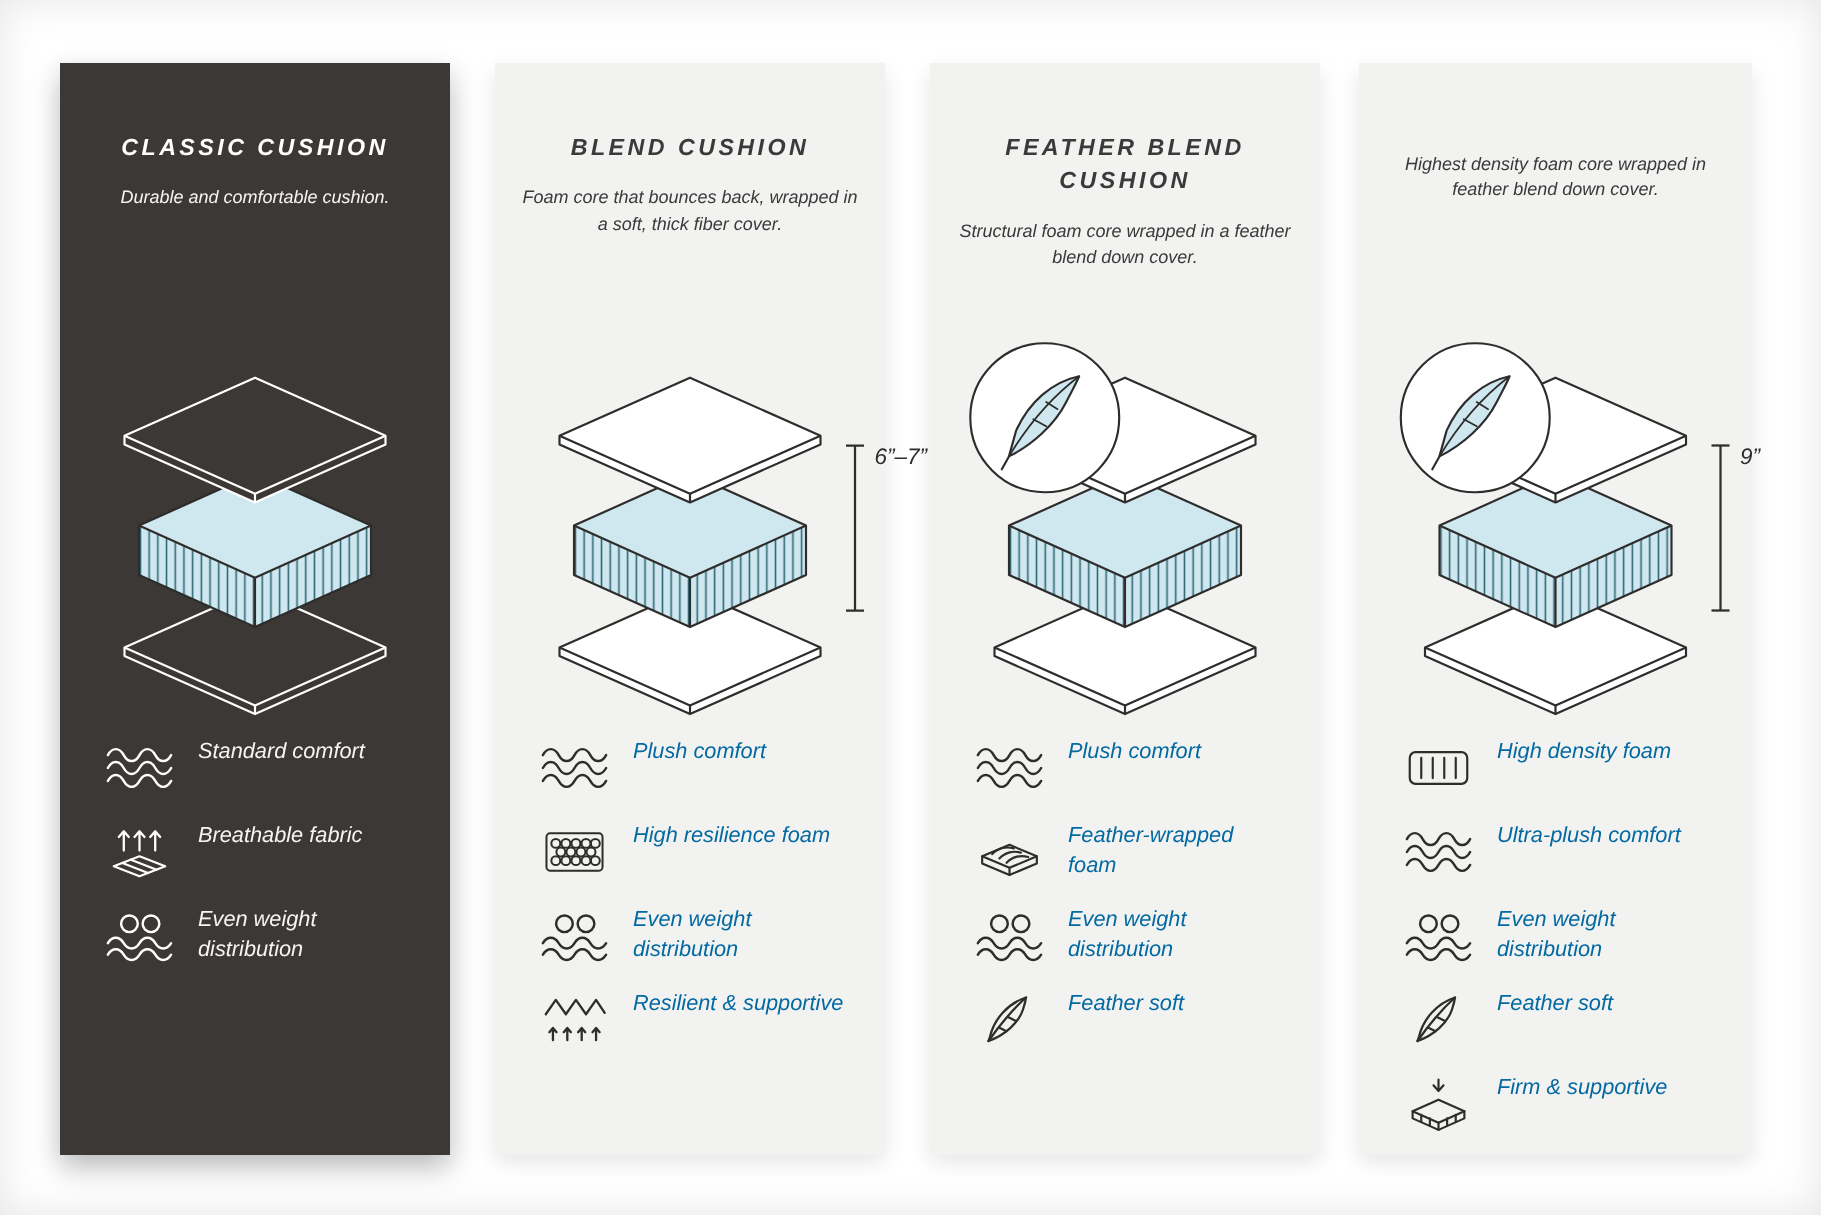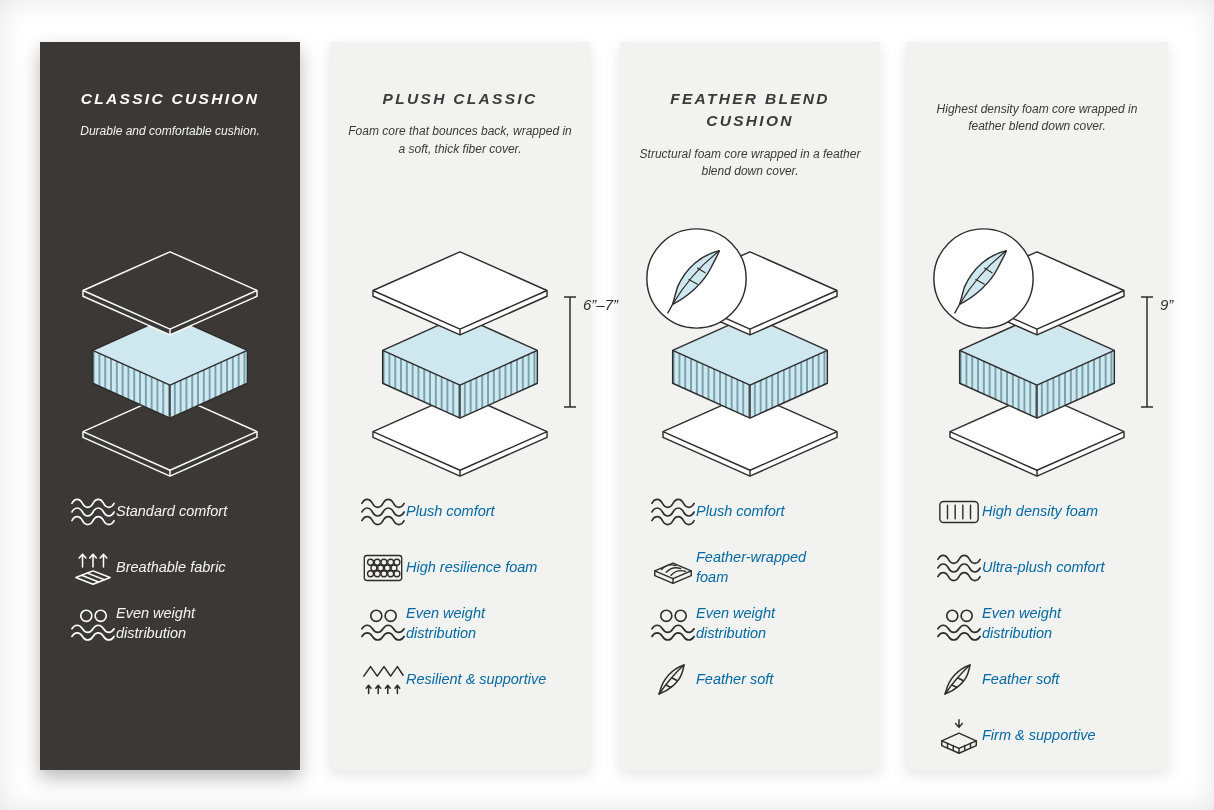--- a/index.html
+++ b/index.html
@@ -87,21 +87,22 @@
   }
   .dim svg { width:14px; height:112px; display:block; }
   .dim-label { font-size:15px; white-space:nowrap; }
 
   .features {
     list-style:none;
     padding:14px 8px 0 30px;
   }
   .feature {
     display:flex;
-    align-items:center;
+    align-items:flex-start;
+    gap:16px;
     min-height:36px;
     margin-bottom:16px;
     color:var(--ink);
   }
   .ficon { flex:0 0 46px; width:46px; height:40px; }
   .flabel {
     font-size:14.5px;
     line-height:1.35;
     max-width:142px;
   }
@@ -277,21 +278,21 @@
         <svg class="ficon">
             <use href="#icon-even-weight"></use>
           </svg>
         <span class="flabel">Even weight distribution</span>
       </li>
     </ul>
   </section>
 
   <section class="card light" id="card-1">
     <header class="card-header">
-      <h2 class="title">PLUSH CLASSIC</h2>
+      <h2 class="title">BLEND CUSHION</h2>
       <p class="desc">Foam core that bounces back, wrapped in a soft, thick fiber cover.</p>
     </header>
     <div class="illus">
       <svg class="stack">
           <use href="#cushion-stack"></use>
         </svg>
       <div class="dim">
         <svg>
             <use href="#dim-line"></use>
           </svg>

